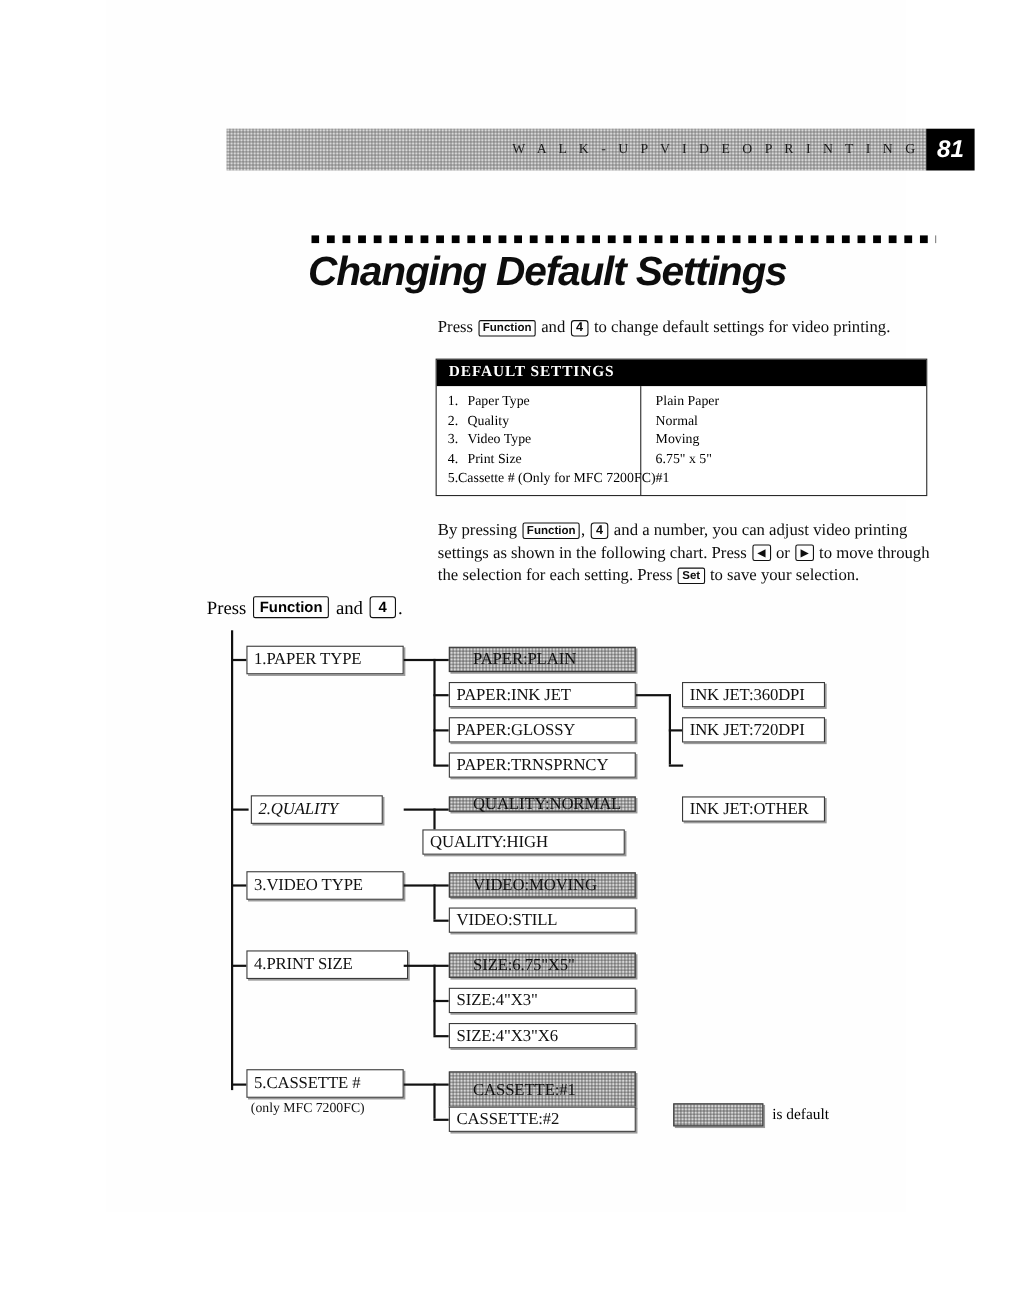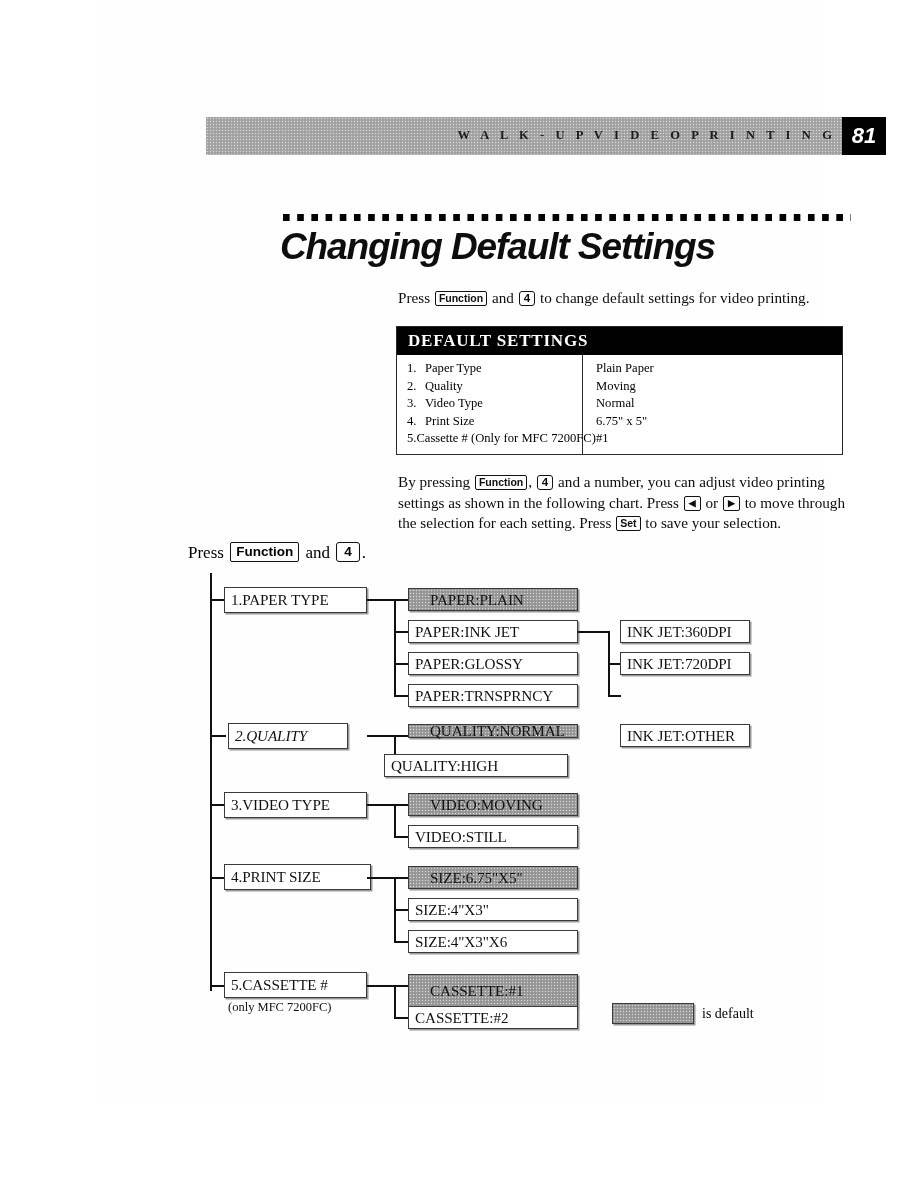--- a/index.html
+++ b/index.html
@@ -44,21 +44,21 @@
       radial-gradient(rgba(90,90,90,.35) 0.7px, transparent 0.8px);
     background-size: 3px 3px, 3px 3px;
     background-position: 0 0, 1.5px 1.5px;
   }
   .header-title {
     position: absolute;
     right: 50px;
     top: 11px;
     font-family: "Liberation Serif", serif;
     font-size: 12.5px;
-    font-weight: bold;
+    font-weight: normal;
     letter-spacing: 4.1px;
     color: #1a1a1a;
     white-space: nowrap;
   }
   .page-number-box {
     position: absolute;
     left: 636px;
     top: 0;
     width: 44px;
     height: 38px;
@@ -160,21 +160,21 @@
     top: 326px;
     width: 447px;
     border: 1.5px solid #2a2a2a;
     box-sizing: border-box;
     background: #fff;
   }
   .settings-head {
     background: #000;
     color: #fff;
     font-family: "Liberation Serif", serif;
-    font-size: 17px;
+    font-size: 14px;
     font-weight: bold;
     letter-spacing: 0.8px;
     padding: 4px 0 4px 11px;
   }
   .settings-body {
     display: flex;
     min-height: 94px;
   }
   .settings-col-left {
     width: 186px;
@@ -328,22 +328,22 @@
           <span class="idx">4.</span>
           <span>Print Size</span>
         </div>
         <div class="settings-row">
           <span class="idx">5.</span>
           <span>Cassette # (Only for MFC 7200FC)</span>
         </div>
       </div>
       <div class="settings-col-right">
         <div class="settings-val">Plain Paper</div>
+        <div class="settings-val">Normal</div>
         <div class="settings-val">Moving</div>
-        <div class="settings-val">Normal</div>
         <div class="settings-val">6.75" x 5"</div>
         <div class="settings-val">#1</div>
       </div>
     </div>
   </div>
 
   <div class="para para-body">
     <span>By  pressing</span>
     <span class="key">Function</span><span>,</span>
     <span class="key num">4</span>

